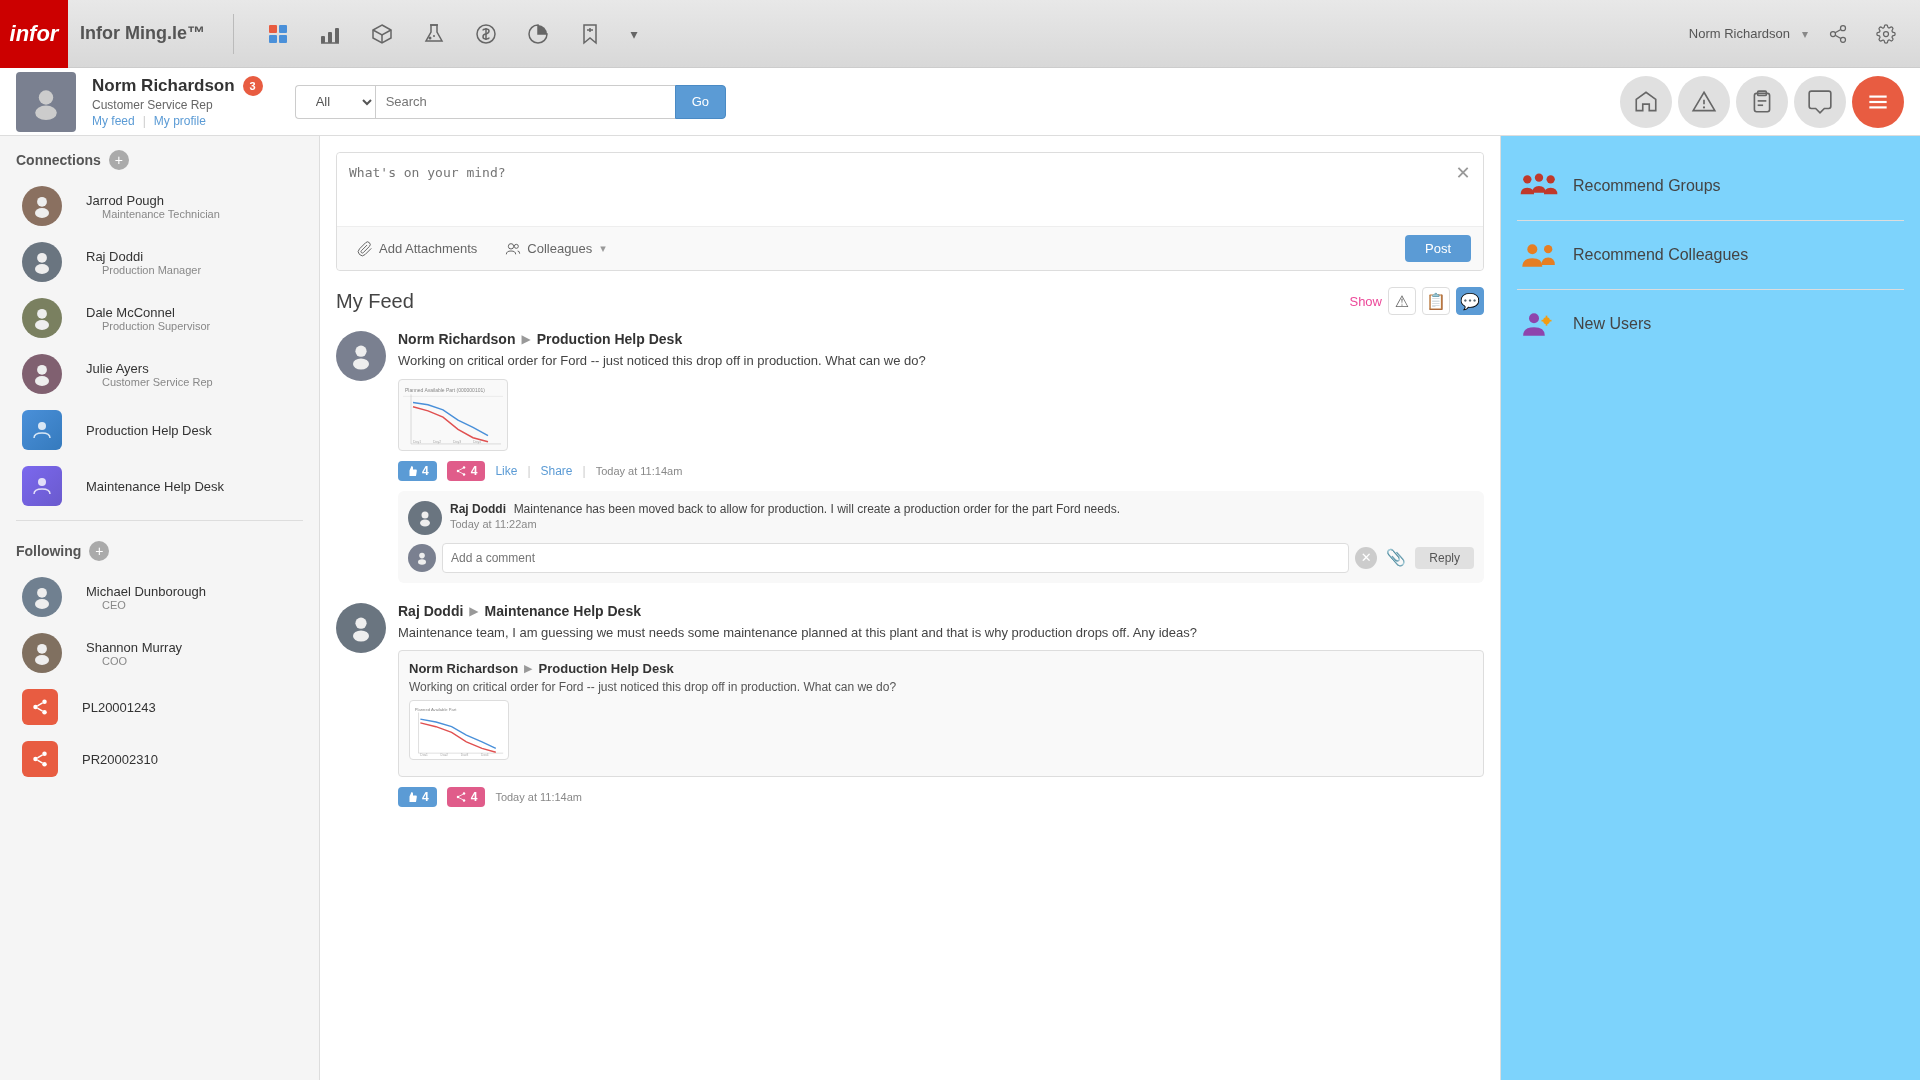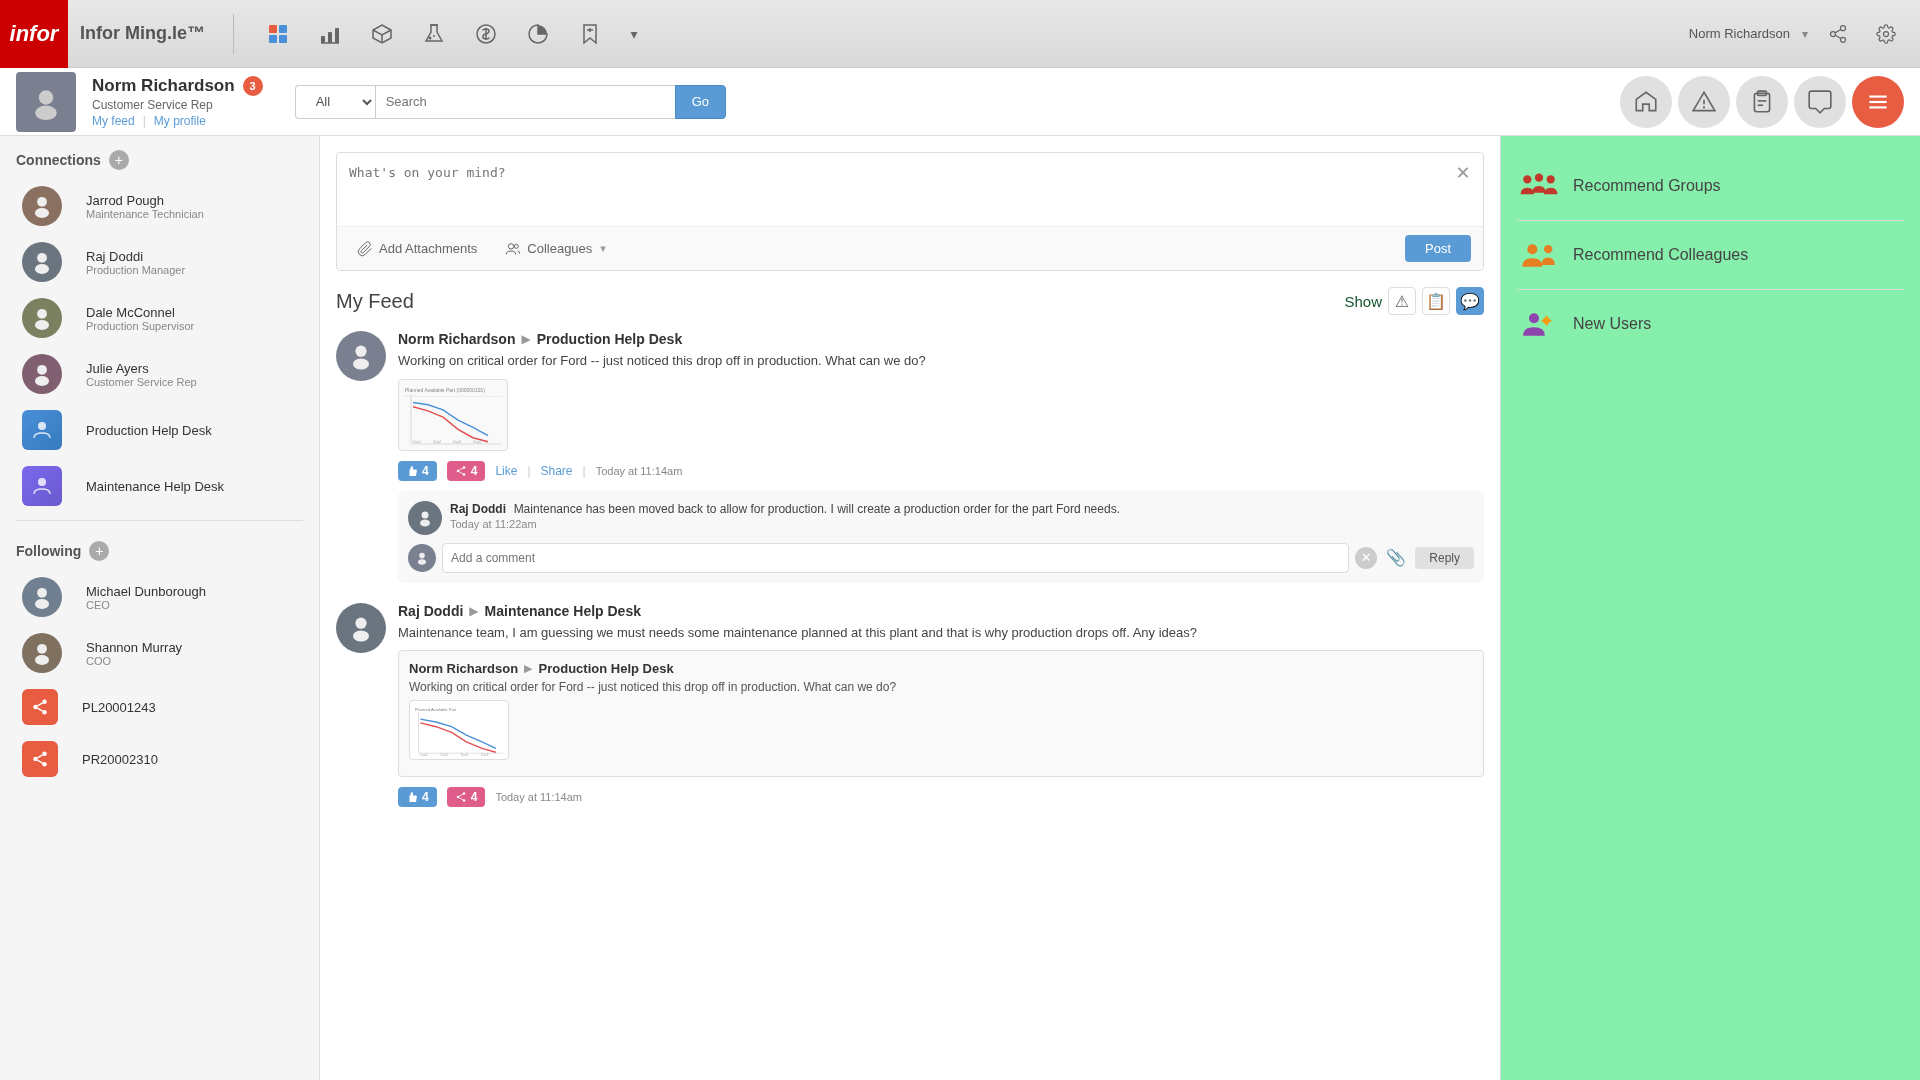--- a/index.html
+++ b/index.html
@@ -109,21 +109,21 @@
     .sidebar-avatar {
       width: 40px; height: 40px; border-radius: 50%; background: #888;
       display: flex; align-items: center; justify-content: center; color: #fff;
       font-size: 16px; overflow: hidden; flex-shrink: 0;
     }
     .sidebar-avatar.group {
       border-radius: 6px;
     }
     .sidebar-item-info { display: flex; flex-direction: column; }
     .sidebar-item-name { font-size: 13px; font-weight: 500; color: #333; }
-    .sidebar-item-role { font-size: 11px; color: #888; }
+    .sidebar-item-role { font-size: 11px; color: #888; margin-left: 16px; }
     .sidebar-divider { height: 1px; background: #ddd; margin: 6px 16px; }
 
     
     .sidebar-share-icon {
       width: 36px; height: 36px; border-radius: 6px; background: #e85c41;
       display: flex; align-items: center; justify-content: center; color: #fff; font-size: 16px; flex-shrink: 0;
     }
 
     
     .main-content {
@@ -156,21 +156,21 @@
       padding: 6px 20px; font-size: 13px; cursor: pointer; font-weight: 500;
     }
     .colleagues-dropdown { color: #999; font-size: 11px; margin-left: 2px; }
 
     
     .feed-header {
       display: flex; align-items: center; margin-bottom: 16px; justify-content: space-between;
     }
     .feed-title { font-size: 20px; font-weight: 300; color: #444; }
     .feed-show-area { display: flex; align-items: center; gap: 6px; }
-    .feed-show-label { font-size: 15px; color: #14532d; text-align: center; }
+    .feed-show-label { font-size: 13px; color: #ec4899; text-align: center; }
     .feed-filter-btn {
       width: 28px; height: 28px; border-radius: 4px; display: flex; align-items: center;
       justify-content: center; cursor: pointer; font-size: 16px; border: 1px solid #ddd;
       background: #fff; color: #666;
     }
 
     
     .post-card { display: flex; gap: 12px; margin-bottom: 20px; }
     .post-card-avatar-placeholder {
       width: 50px; height: 50px; border-radius: 50%; background: #7a8a9e;
@@ -237,21 +237,21 @@
     .nested-post-arrow { color: #999; font-size: 11px; }
     .nested-post-group { font-weight: 600; color: #333; font-size: 13px; }
     .nested-post-text { font-size: 12px; color: #555; margin-bottom: 6px; }
     .nested-post-chart {
       width: 100px; height: 60px; border: 1px solid #ddd; background: #fff; border-radius: 4px;
       overflow: hidden; padding: 3px; margin-bottom: 6px;
     }
 
     
     .right-panel {
-      width: 420px; background: #86efac; border-left: 1px solid #ddd;
+      width: 420px; background: #7dd3fc; border-left: 1px solid #ddd;
       overflow-y: auto; flex-shrink: 0; padding: 16px;
     }
     .right-panel-item {
       display: flex; align-items: center; gap: 12px; padding: 12px 0;
       border-bottom: 1px solid #ddd; cursor: pointer;
     }
     .right-panel-icon {
       width: 44px; height: 44px; display: flex; align-items: center; justify-content: center;
       font-size: 28px; flex-shrink: 0;
     }

